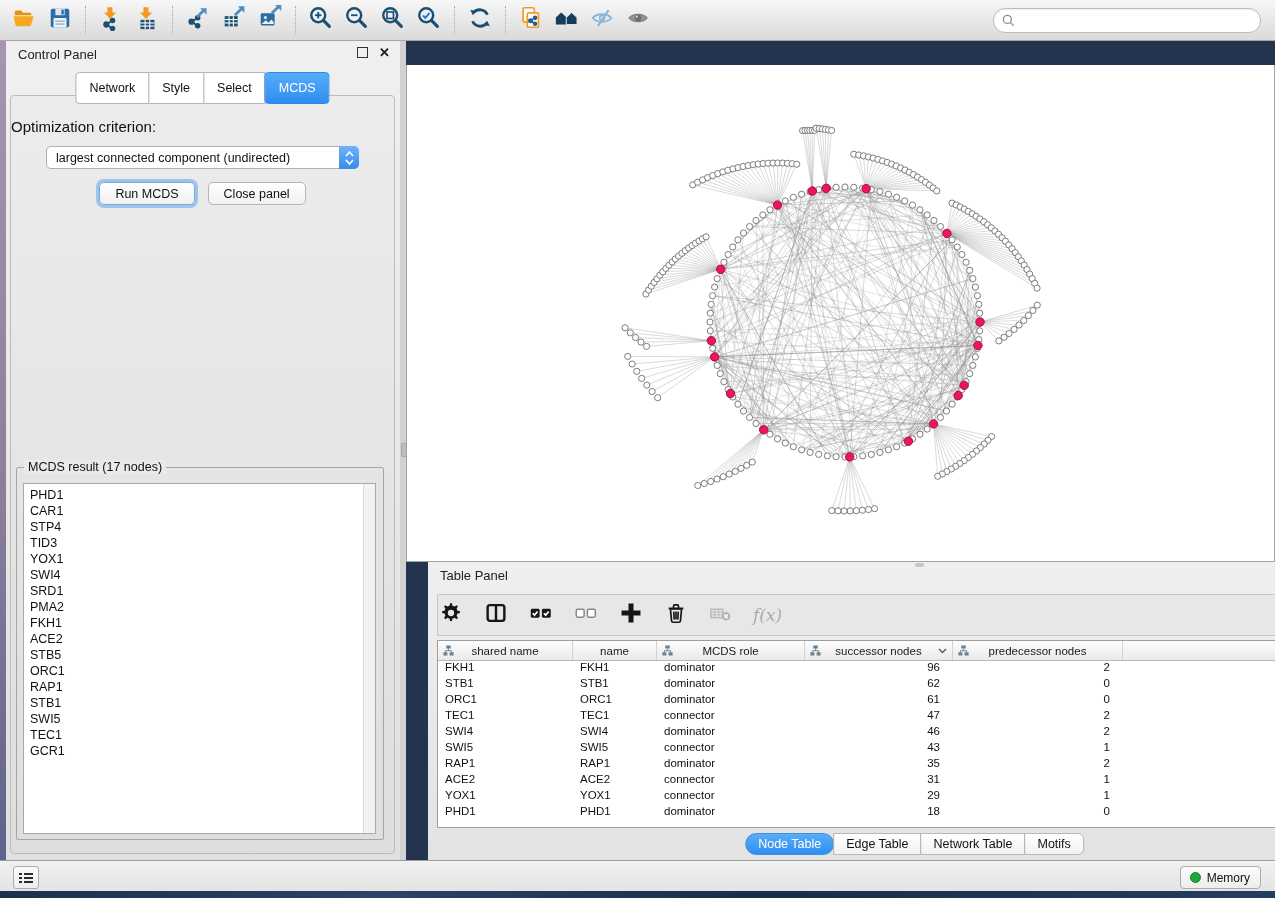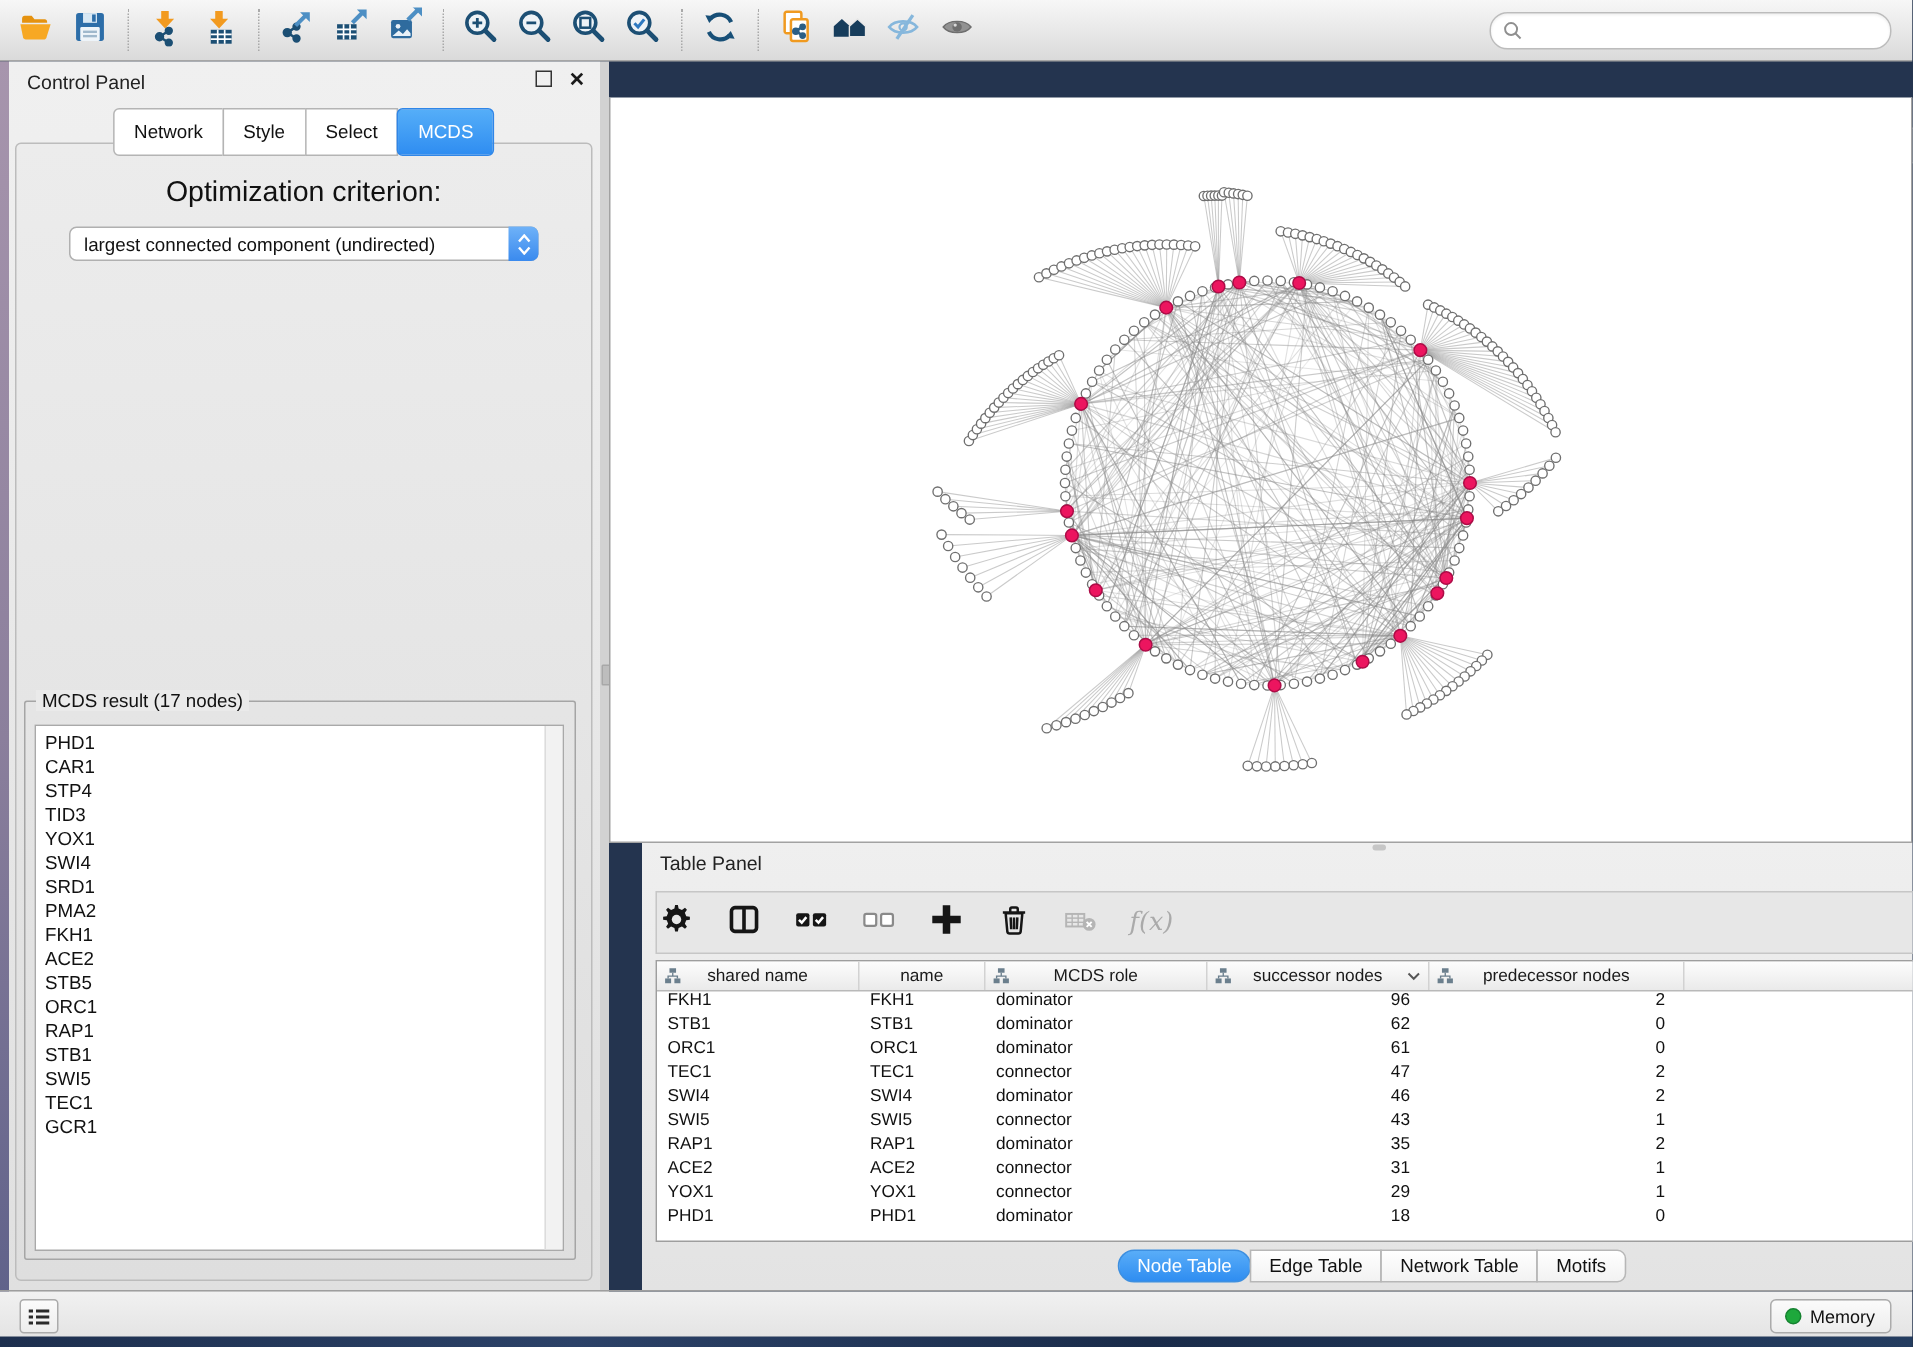--- a/index.html
+++ b/index.html
@@ -38,21 +38,21 @@
   
   #control-panel{position:absolute;left:6px;top:41px;width:394px;height:821px;
     background:linear-gradient(#f0f0f0,#e0e0e0);box-sizing:border-box;}
   #cp-tabs{position:absolute;top:31px;left:50%;transform:translateX(-50%);display:flex;z-index:3;}
   .cp-tab{padding:8px 13px;font-size:12.5px;background:#fff;border:1px solid #b4b4b4;margin-left:-1px;color:#111;}
   .cp-tab:first-child{border-radius:4px 0 0 4px;}
   .cp-tab:last-child{border-radius:0 4px 4px 0;}
   .cp-tab.active{background:linear-gradient(#55aef8,#2f8df1);border-color:#2f86e8;color:#fff;border-radius:4px;}
   #cp-content{position:absolute;left:4px;right:5px;top:54px;bottom:8px;
     background:linear-gradient(#ececec,#dedede);border:1px solid #bcbcbc;border-radius:4px;}
-  #opt-label{text-align:center;margin-top:22px;font-size:19px;color:#111;}
+  #opt-label{text-align:left;margin-top:22px;font-size:15px;color:#111;}
   #criterion-select{position:relative;margin:11px auto 0;width:313px;height:23px;background:#fff;
     border:1px solid #b0b0b0;border-radius:5px;font-size:12.5px;line-height:23px;
     padding-left:9px;box-sizing:border-box;color:#111;}
   #criterion-stepper{position:absolute;right:-1px;top:-1px;bottom:-1px;width:20px;
     background:linear-gradient(#6fb2f8,#3a8aee);border-radius:0 5px 5px 0;
     display:flex;flex-direction:column;align-items:center;justify-content:center;gap:2px;}
   #cp-buttons{display:flex;justify-content:center;gap:13px;margin-top:13px;}
   .cp-btn{height:23px;padding:0 15px;background:linear-gradient(#ffffff,#f0f0f0);
     border:1px solid #b6b6b6;border-radius:5px;font-size:12.5px;font-family:"Liberation Sans",sans-serif;color:#111;}
   .cp-btn.focused{box-shadow:0 0 0 3px rgba(106,169,240,.6);border-color:#78a9dd;}
@@ -310,20 +310,24 @@
     <div id="criterion-select">
       <span>largest connected component (undirected)</span>
       <span id="criterion-stepper">
         <svg width="9" height="6" viewBox="0 0 9 6">
             <path d="M1 5l3.5-4L8 5" fill="none" stroke="#fff" stroke-width="1.6"></path>
           </svg>
         <svg width="9" height="6" viewBox="0 0 9 6">
             <path d="M1 1l3.5 4L8 1" fill="none" stroke="#fff" stroke-width="1.6"></path>
           </svg>
       </span>
+    </div>
+    <div id="cp-buttons">
+      <button class="cp-btn focused">Run MCDS</button>
+      <button class="cp-btn">Close panel</button>
     </div>
     <div id="mcds-groupbox">
       <span id="mcds-legend">MCDS result (17 nodes)</span>
       <div id="mcds-list">
           <div class="mcds-item">PHD1</div>
           <div class="mcds-item">CAR1</div>
           <div class="mcds-item">STP4</div>
           <div class="mcds-item">TID3</div>
           <div class="mcds-item">YOX1</div>
           <div class="mcds-item">SWI4</div>

